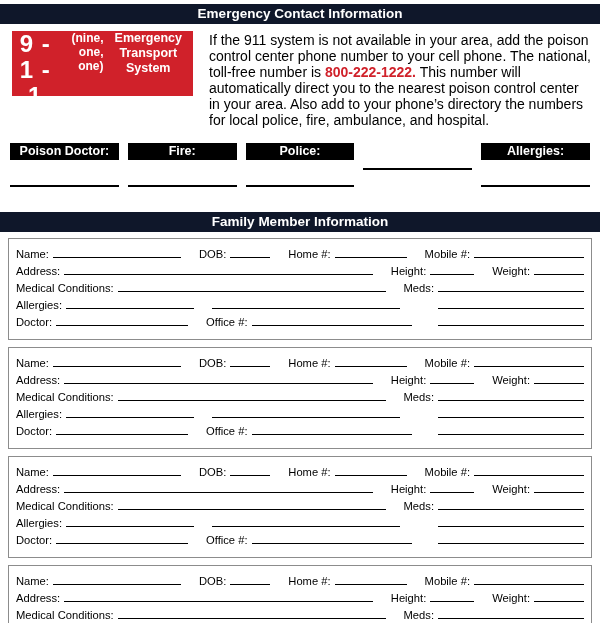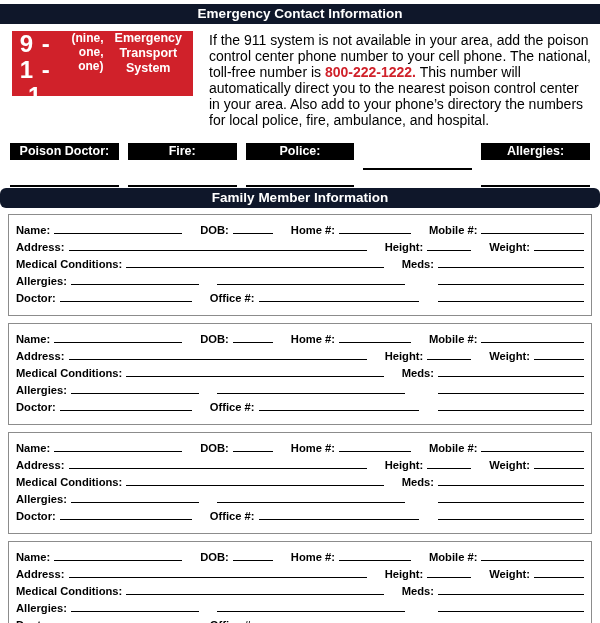--- a/index.html
+++ b/index.html
@@ -20,28 +20,28 @@
   .intro { flex:1; margin-left:16px; font-size:14px; line-height:16px; padding-top:1px; }
   .intro .phone { color:#D0212A; font-weight:bold; }
 
   
   .contacts-row { display:flex; gap:9px; margin:15px 10px 0 10px; }
   .contact-col { flex:1; }
   .contact-label { background:#000; color:#fff; font-weight:bold; text-align:center;
                    font-size:12.5px; line-height:17px; height:17px; }
   .contact-line { border-bottom:2px solid #000; margin-top:25px; height:0; }
 
-  .bar-family { margin-top:1px;border-radius:6px; }
+  .bar-family { margin-top:25px; }
 
   
   .member-block { border:1px solid #8c8c8c; margin:6px 8px 0 8px; padding:7px 7px 8px 7px; }
   .member-block + .member-block { margin-top:7px; }
   .mrow { display:flex; align-items:baseline; font-size:11.2px; line-height:17px;
           white-space:nowrap; }
-  .lbl { flex:none;font-weight:bold; }
+  .lbl { flex:none; }
   .line { display:inline-block; border-bottom:1.2px solid #000; height:11px;
           margin-left:4px; flex:none; }
   .grow { flex:1 1 auto; }
   .ml { margin-left:18px; }
   .push-right { margin-left:auto; }
   .w-name{width:128px;} .w-dob{width:40px;} .w-home{width:72px;} .w-mobile{flex:1 1 auto;}
   .w-height{width:44px;} .w-weight{width:50px;}
   .w-col3{width:146px;} .w-allerg{width:128px;} .w-allerg2{width:188px;}
   .w-doctor{width:132px;} .w-office{width:160px;}
 </style>

